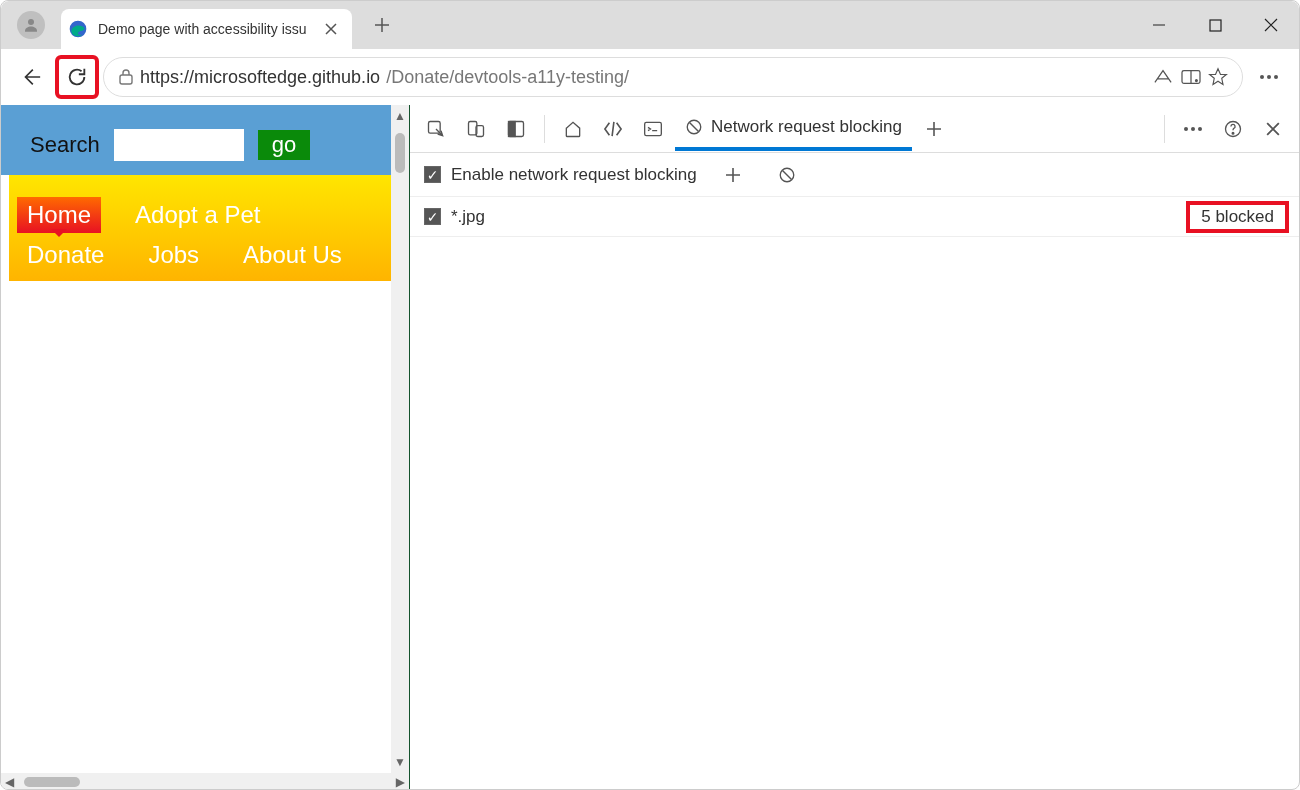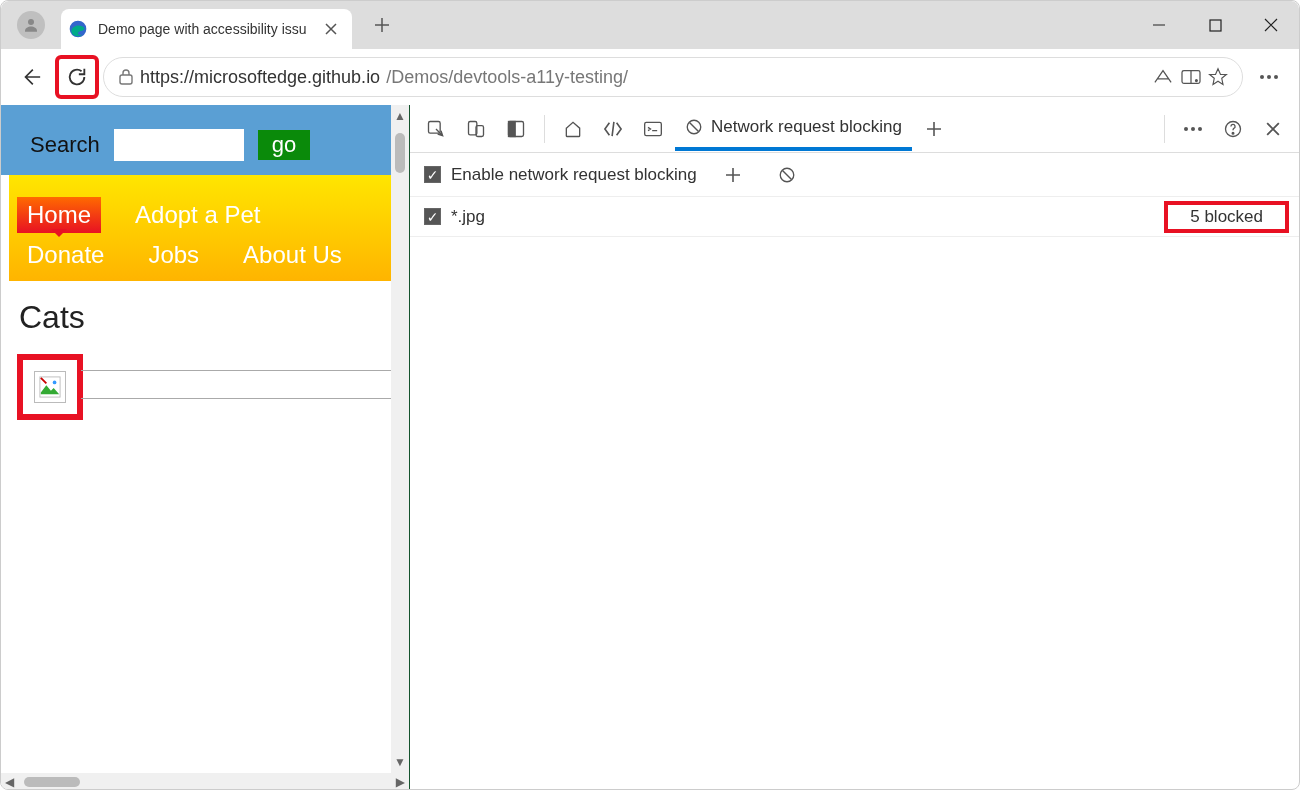--- a/index.html
+++ b/index.html
@@ -55,21 +55,21 @@
 .dt-icon { width: 36px; height: 36px; display:flex;align-items:center;justify-content:center; color:#555; border-radius:4px; }
 .dt-sep { width:1px; height: 28px; background:#ddd; margin: 0 6px; }
 .dt-tab { display:flex; align-items:center; gap:8px; padding: 0 10px; height: 44px; font-size: 17px; color:#333; }
 .dt-tab.active { border-bottom: 4px solid #0078d4; }
 .dt-right { margin-left:auto; display:flex; align-items:center; gap:4px; }
 
 .dt-toolbar { display:flex; align-items:center; height: 44px; border-bottom: 1px solid #eee; padding: 0 14px; gap: 18px; font-size: 17px; color:#333; }
 .chk { width: 17px; height: 17px; border:1px solid #666; display:inline-flex;align-items:center;justify-content:center; background: #555; color:#fff; font-size:14px; margin-right: 10px; }
 
 .pattern-row { display:flex; align-items:center; height: 40px; padding: 0 14px; font-size: 17px; color:#333; border-bottom: 1px solid #eee; }
-.pattern-row .count { margin-left:auto; padding: 2px 22px; }
+.pattern-row .count { margin-left:auto; padding: 2px 11px; }
 .pattern-row .count.hl { outline: 4px solid #e81123; outline-offset: 0; }
 
 svg { display:block; }
 </style>
 </head>
 <body>
 
 <div class="titlebar">
   <div class="profile">
     <svg width="18" height="18" viewBox="0 0 24 24" fill="#888">
@@ -128,21 +128,21 @@
       </svg>
   </div>
   <div class="addr">
     <span>
       <svg width="16" height="18" viewBox="0 0 16 18" stroke="#777" stroke-width="1.4" fill="none">
           <rect x="2" y="7" width="12" height="9" rx="2"></rect>
           <path d="M5 7V5a3 3 0 0 1 6 0v2"></path>
         </svg>
     </span>
     <span class="host">https://microsoftedge.github.io</span>
-      <span>/Demos/devtools-a11y-testing/</span>
+      <span>/Donate/devtools-a11y-testing/</span>
     <span style="margin-left:auto">
       <svg width="22" height="18" viewBox="0 0 24 20" stroke="#555" stroke-width="1.4" fill="none">
           <path d="M3 16L12 3l9 13M6 12h12"></path>
         </svg>
     </span>
     <span>
       <svg width="22" height="18" viewBox="0 0 24 20" stroke="#555" stroke-width="1.4" fill="none">
           <rect x="2" y="3" width="20" height="14" rx="2"></rect>
           <path d="M12 3v14"></path>
           <circle cx="18" cy="14" r="1" fill="#555"></circle>
@@ -174,39 +174,20 @@
             <button>go</button>
           </div>
         </div>
         <div class="nav">
           <a href="#" class="active">Home</a>
           <a href="#">Adopt a Pet</a>
           <a href="#">Donate</a>
           <a href="#">Jobs</a>
           <a href="#">About Us</a>
         </div>
-        <div class="cats">
-          <h2>Cats</h2>
-          <div style="position:relative;">
-            <div class="broken-wrap highlight-red">
-              <div class="broken-img">
-                <svg width="22" height="22" viewBox="0 0 24 24">
-                    <rect x="1" y="1" width="22" height="22" fill="#fff" stroke="#bbb"></rect>
-                    <path d="M2 18l6-8 5 6 3-3 6 7H2z" fill="#3a3"></path>
-                    <circle cx="17" cy="7" r="2" fill="#39f"></circle>
-                    <path d="M2 2l6 6" stroke="#c00" stroke-width="2"></path>
-                  </svg>
-              </div>
-            </div>
-            <div class="img-lines">
-                <div></div>
-                <div></div>
-              </div>
-          </div>
-        </div>
       </div>
       <div class="vscroll">
         <div class="arrow">▲</div>
         <div class="thumb"></div>
         <div class="arrow" style="margin-top:auto">▼</div>
       </div>
     </div>
     <div class="hscroll">
       <div class="arrow">◀</div>
       <div class="thumb"></div>

